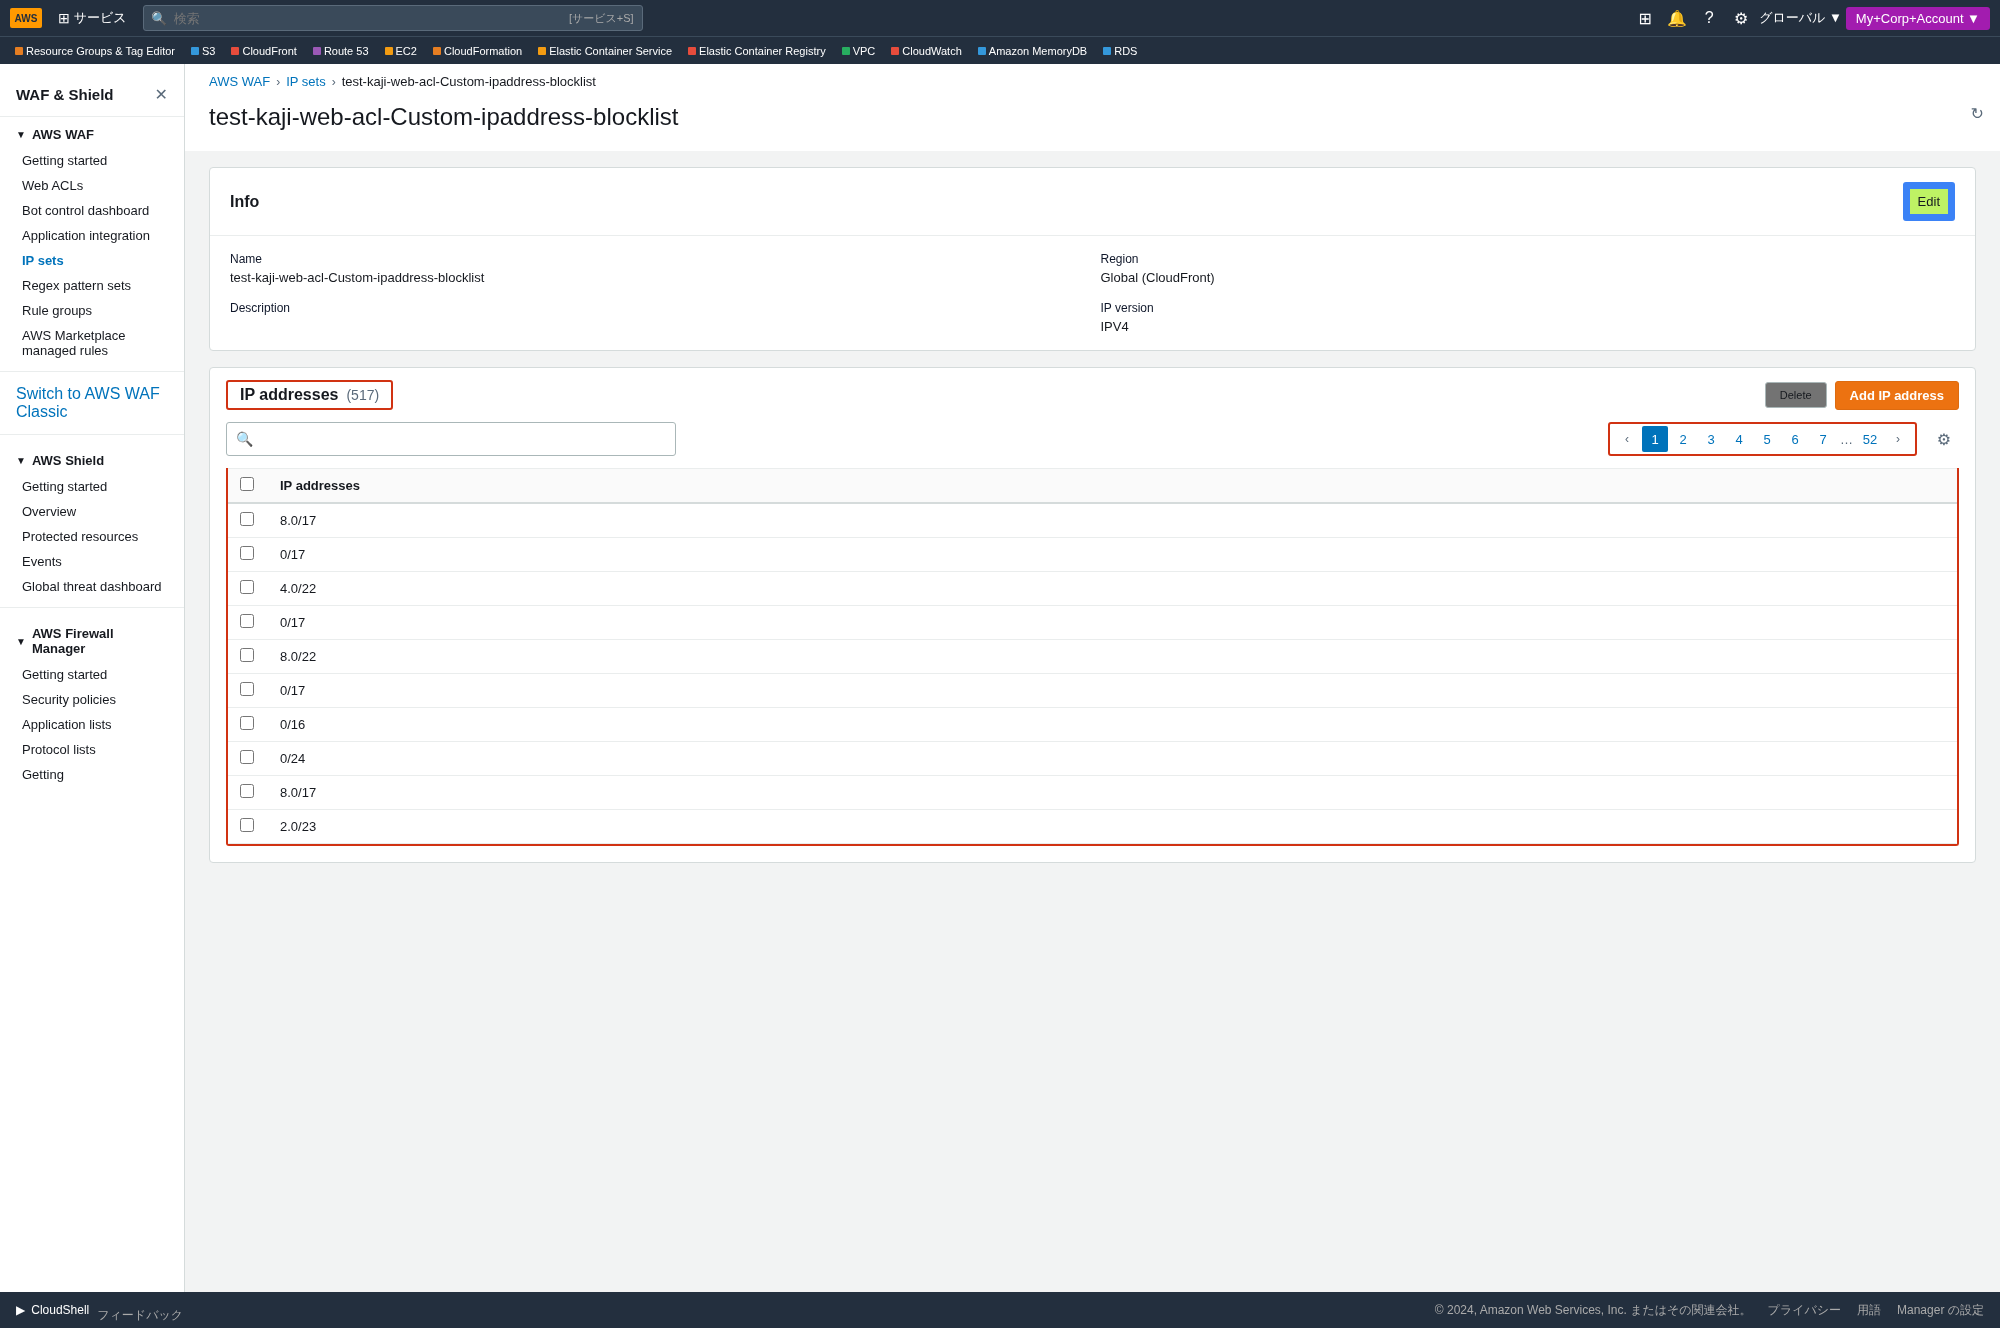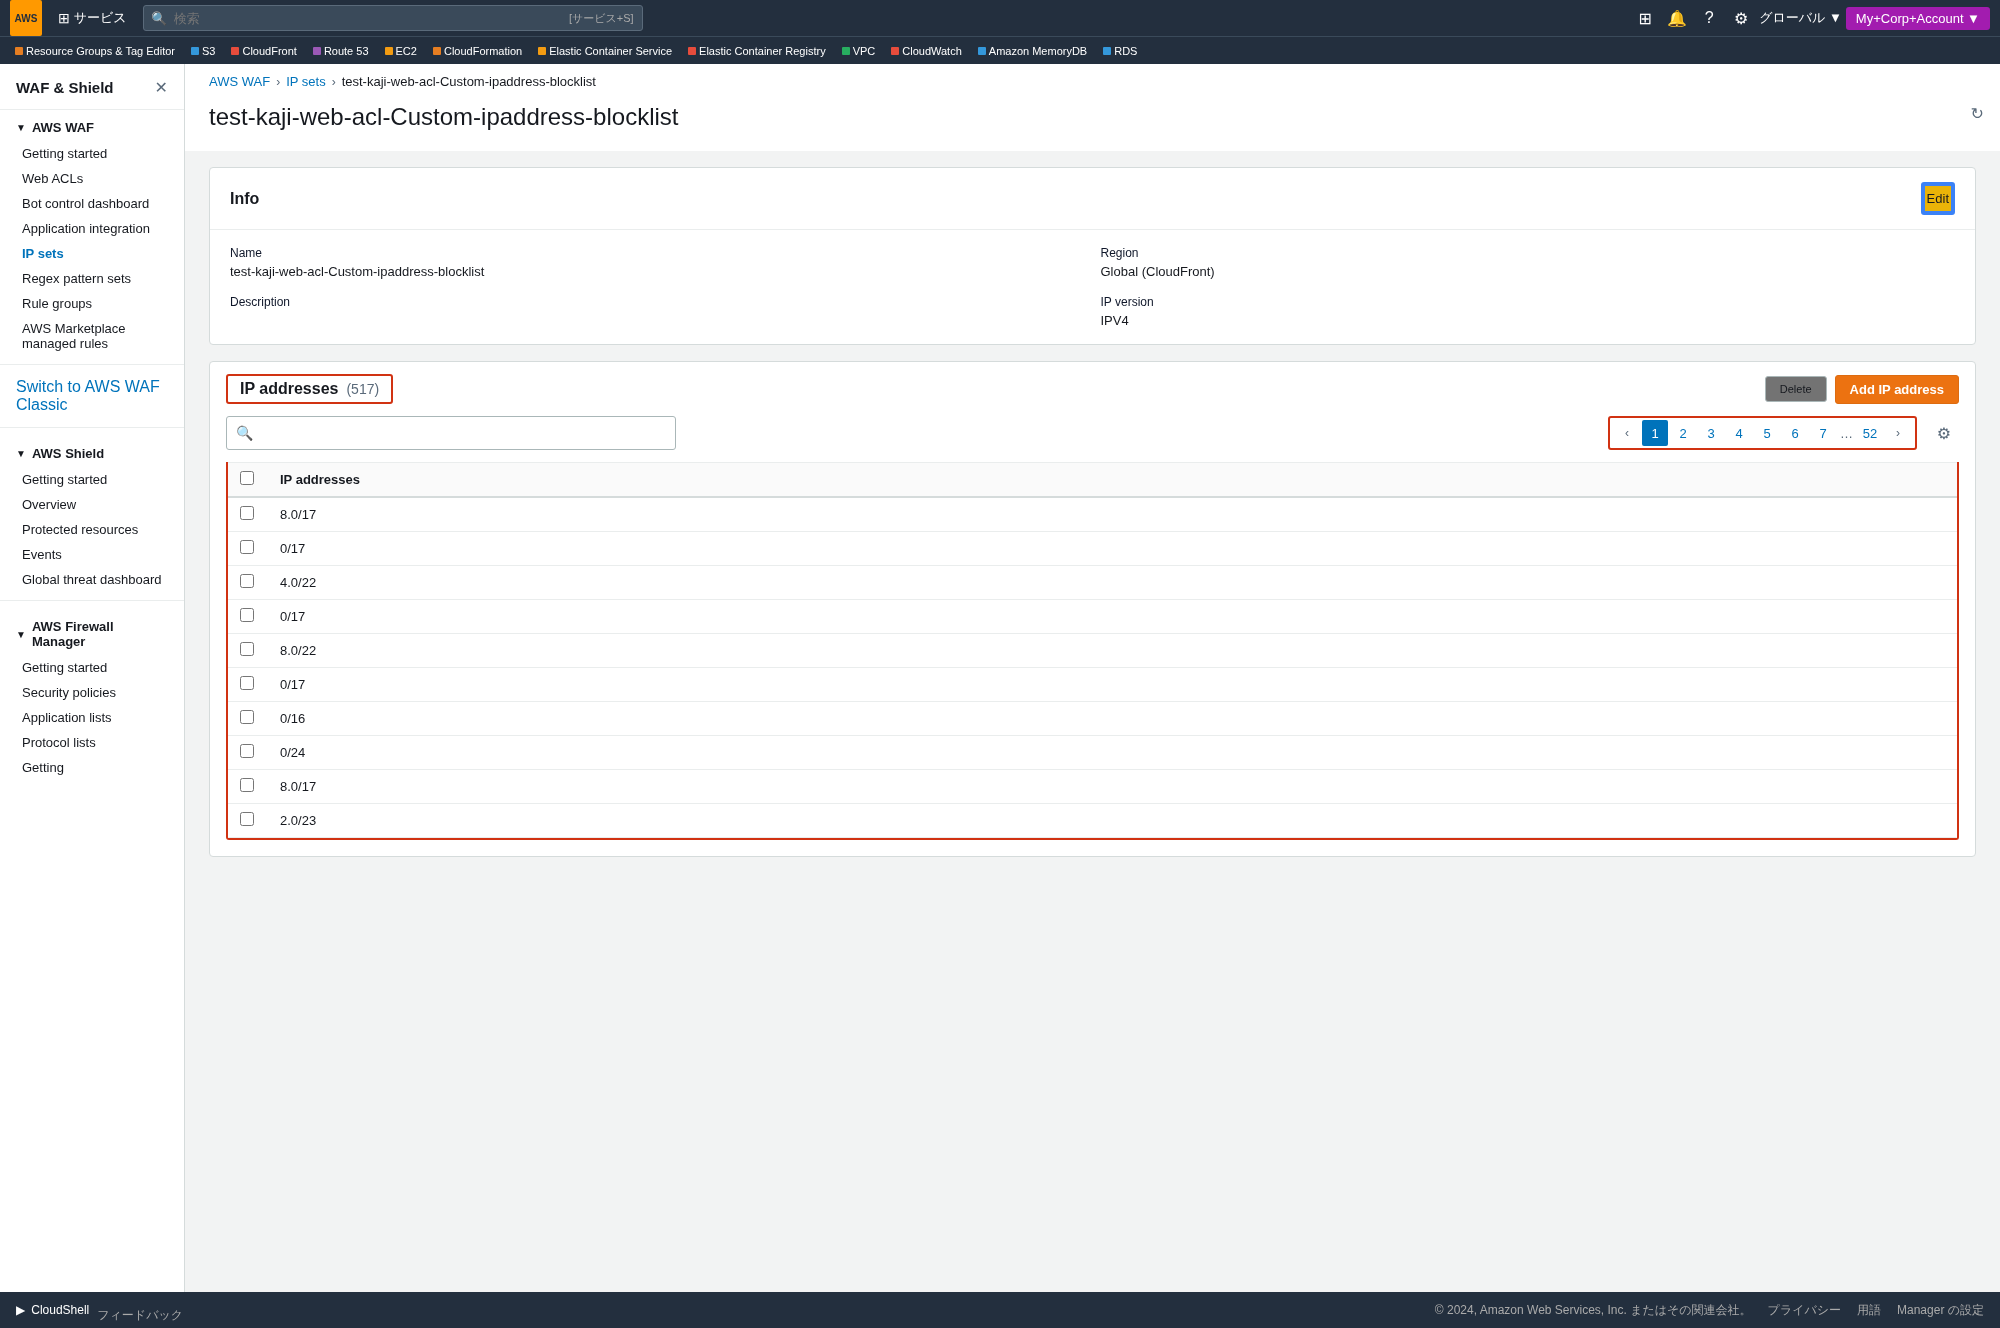--- a/index.html
+++ b/index.html
@@ -10,21 +10,21 @@
       background: #232f3e;
       height: 36px;
       display: flex;
       align-items: center;
       padding: 0 10px;
       gap: 8px;
       color: #fff;
       font-size: 13px;
     }
     .aws-logo {
-      width: 32px; height: 36px;
+      width: 32px; height: 20px;
       background: #ff9900;
       border-radius: 2px;
       display: flex; align-items: center; justify-content: center;
       font-size: 10px; font-weight: bold; color: #232f3e;
       flex-shrink: 0;
     }
     .nav-services-btn {
       display: flex; align-items: center; gap: 4px;
       color: #fff; cursor: pointer; font-size: 13px;
       background: none; border: none; padding: 4px 8px;
@@ -97,21 +97,21 @@
     .sidebar {
       width: 185px;
       background: #fff;
       border-right: 1px solid #d5dbdb;
       flex-shrink: 0;
       overflow-y: auto;
       padding-bottom: 20px;
     }
     .sidebar-header {
       display: flex; align-items: center; justify-content: space-between;
-      padding: 14px 16px 12px;
+      padding: 21px 16px 12px;
       border-bottom: 1px solid #eaeded;
     }
     .sidebar-title {
       font-size: 15px; font-weight: 700; color: #16191f;
     }
     .sidebar-close {
       background: none; border: none; cursor: pointer; font-size: 16px; color: #5a6a7a;
     }
     .sidebar-section-header {
       display: flex; align-items: center; gap: 6px;
@@ -174,22 +174,22 @@
       border-radius: 4px;
       margin-bottom: 16px;
     }
     .info-card-header {
       display: flex; align-items: center; justify-content: space-between;
       padding: 14px 20px;
       border-bottom: 1px solid #eaeded;
     }
     .info-card-title { font-size: 16px; font-weight: 700; color: #16191f; }
     .btn-edit {
-      background: #eab308; border: 4px solid #3b82f6; color: #16191f;
-      padding: 5px 2px; border-radius: 3px; cursor: pointer; font-size: 13px;
+      background: #bef264; border: 7px solid #3b82f6; color: #16191f;
+      padding: 5px 8px; border-radius: 3px; cursor: pointer; font-size: 13px;
     }
     .info-card-body {
       padding: 16px 20px;
       display: grid; grid-template-columns: 1fr 1fr;
       gap: 16px;
     }
     .info-field label {
       font-size: 12px; color: #0f172a; display: block; margin-bottom: 4px;
     }
     .info-field .value {

